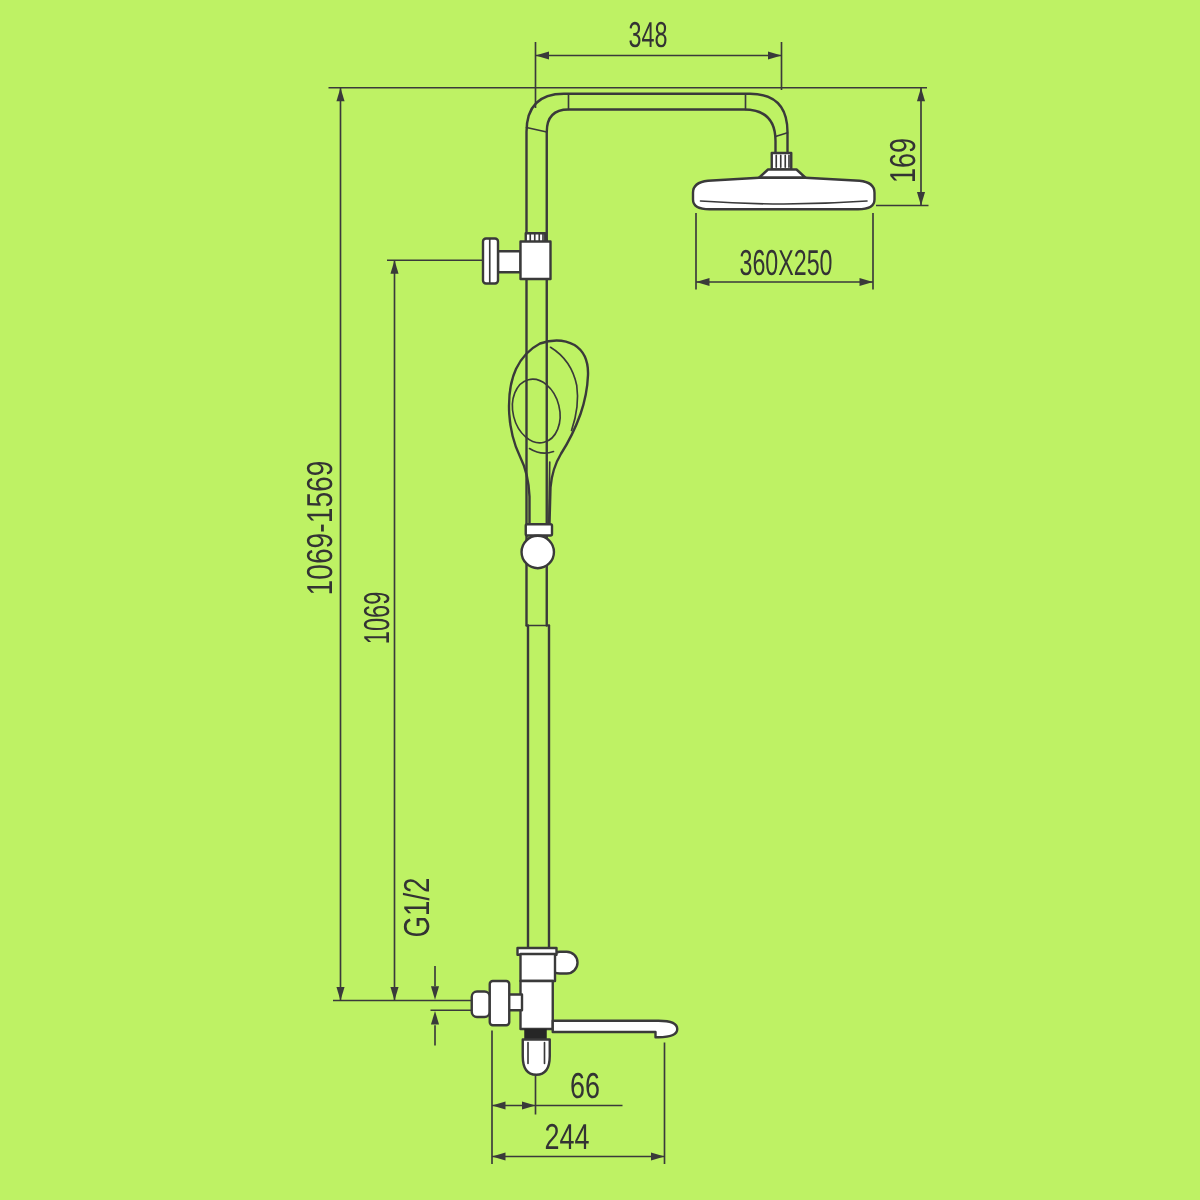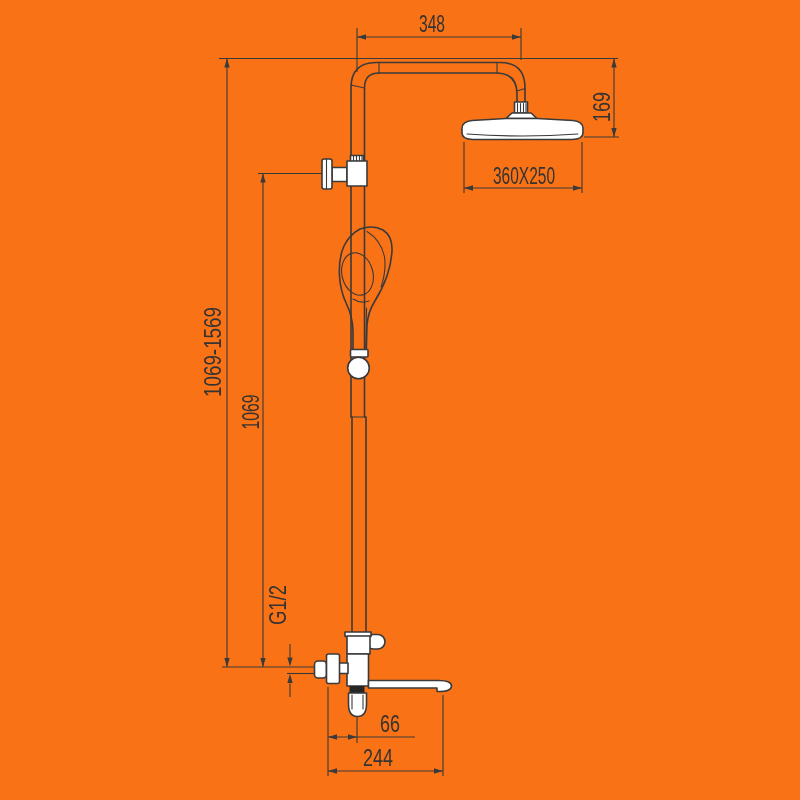--- a/index.html
+++ b/index.html
@@ -1,16 +1,16 @@
 <!DOCTYPE html>
 <html><head>
 <meta charset="utf-8">
 <style>
   html,body{margin:0;padding:0;background:#fff;}
-  .stage{width:800px;height:800px;position:relative;background:#f97316;overflow:hidden;}
+  .stage{width:800px;height:800px;position:relative;background:#bef264;overflow:hidden;}
   svg{display:block;}
   .part{fill:none;stroke-width:1.6;stroke-linejoin:round;stroke-linecap:round;}
   .partw{fill:#ffffff;stroke-width:1.6;stroke-linejoin:round;}
   .thin{fill:none;stroke-width:1.1;stroke-linecap:round;}
   .dim{fill:none;stroke-width:1.1;}
   .lbl{font-family:"Liberation Sans",sans-serif;font-size:24px;text-anchor:middle;stroke:none;}
 </style>
 </head>
 <body>
 

